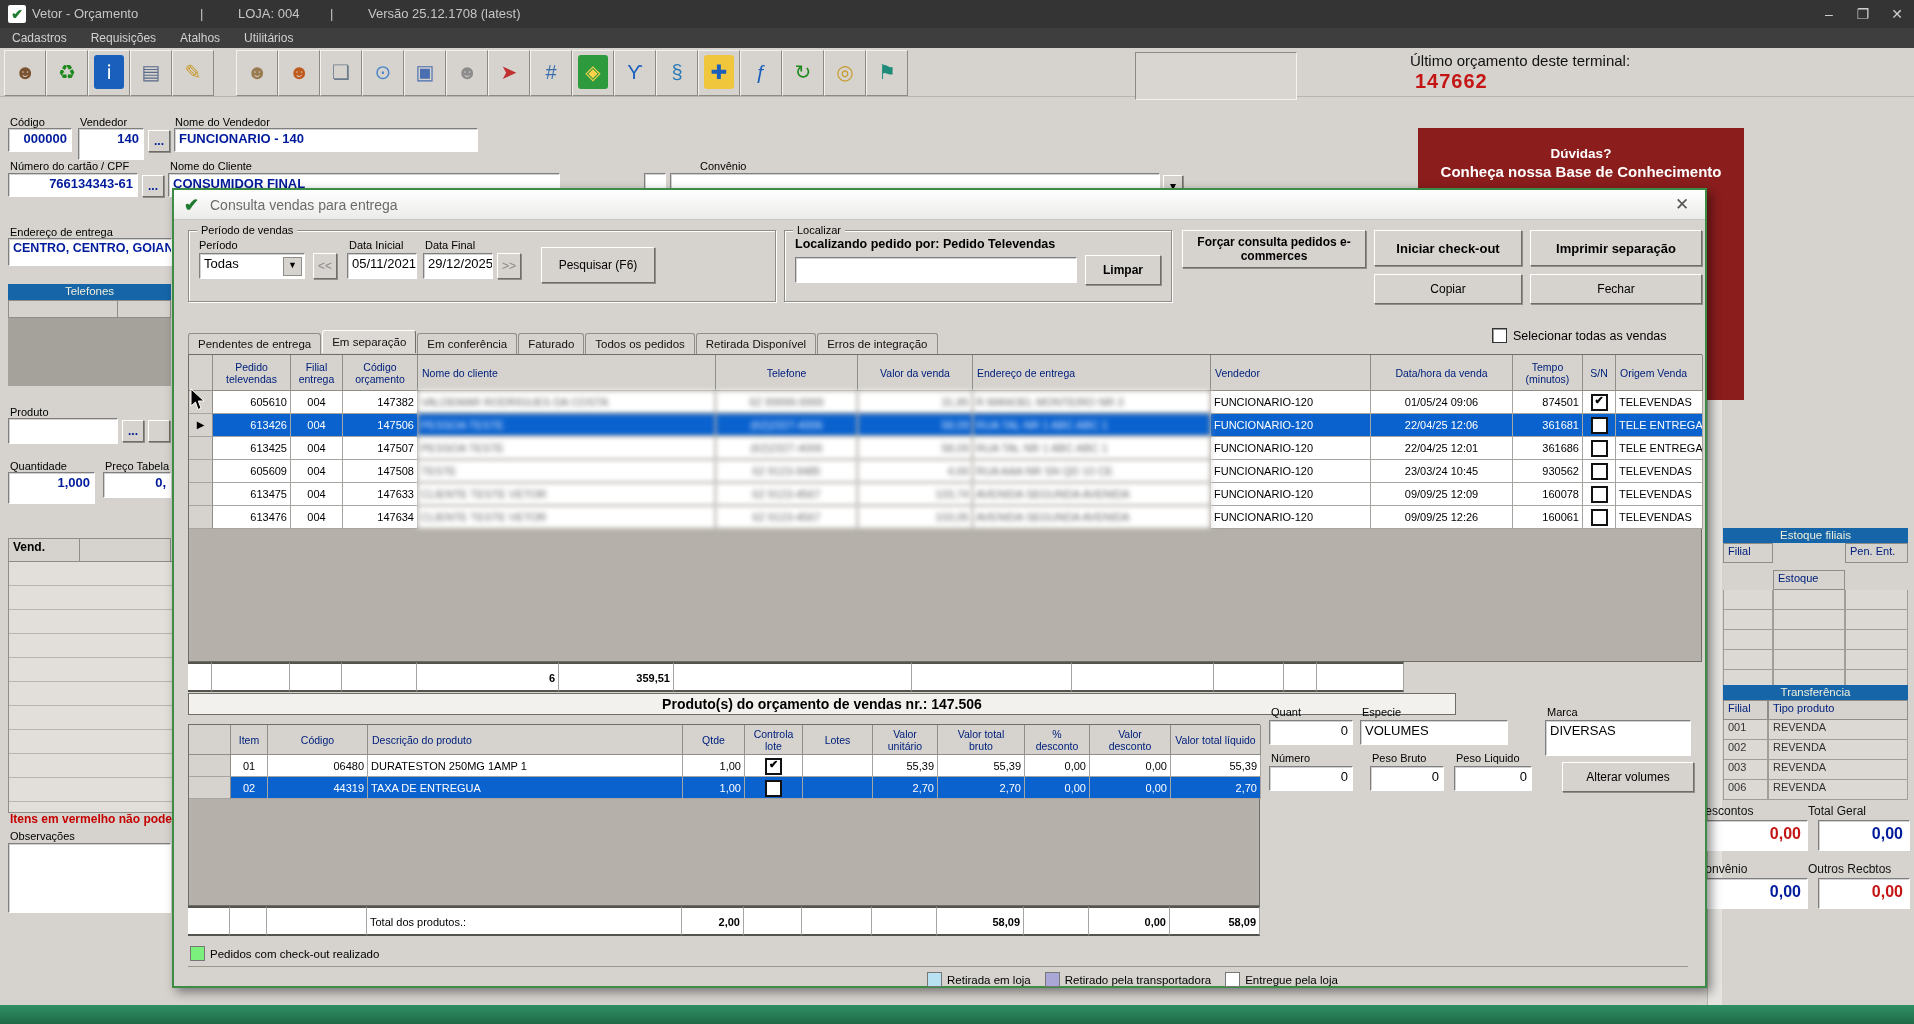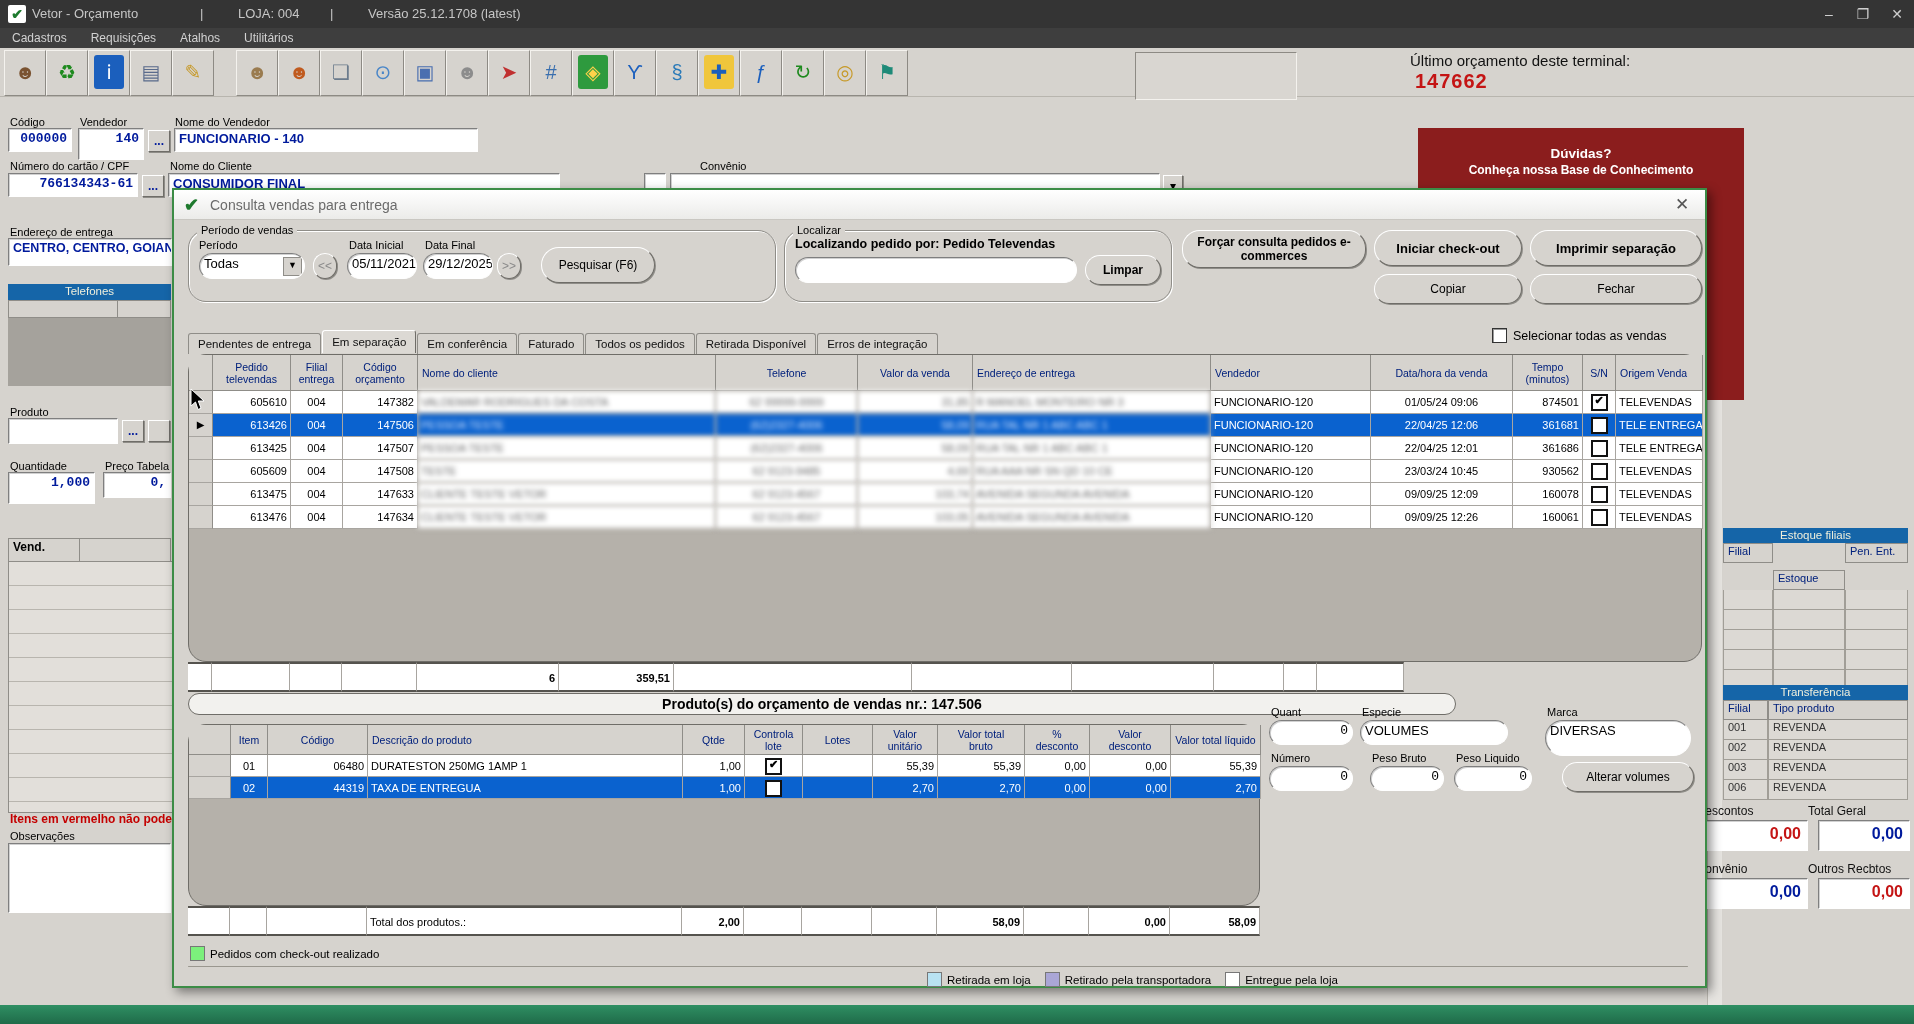--- a/index.html
+++ b/index.html
@@ -20,49 +20,49 @@
     text-align:center;line-height:42px;font-size:20px;}
   .tool .g{display:inline-block;width:30px;height:34px;line-height:34px;border-radius:3px;margin-top:4px;}
   #toolpanel{left:1135px;top:52px;width:160px;height:46px;background:#d9d6d1;border:1px solid;border-color:#8d8a84 #f4f2ee #f4f2ee #8d8a84;}
   #lastbudget-label{left:1410px;top:52px;font-size:15px;color:#111;}
   #lastbudget-value{left:1415px;top:70px;font-size:20px;font-weight:bold;color:#c41414;letter-spacing:1px;}
   
   .lbl{font-size:11px;color:#000;}
   .inp{background:#fff;border:1px solid;border-color:#7f7f7f #ffffff #ffffff #7f7f7f;box-shadow:inset 1px 1px 0 rgba(0,0,0,.18);
     color:#001a9c;font-weight:bold;font-size:13px;padding:2px 4px;box-sizing:border-box;overflow:hidden;white-space:nowrap;}
   .inp.plain{color:#000;font-weight:normal;}
-  .inp.r{text-align:right;font-family:Liberation Mono, monospace;}
+  .inp.r{text-align:right;}
   .btn{background:#d6d3ce;border:1px solid;border-color:#ffffff #6f6d68 #6f6d68 #ffffff;box-shadow:1px 1px 0 #8f8d88;
     text-align:center;box-sizing:border-box;font-size:12px;cursor:default;display:flex;align-items:center;justify-content:center;}
   .btn.bold{font-weight:bold;}
   .dots{color:#001a9c;font-weight:bold;}
   .bluebar{background:#1565a8;color:#efefdc;text-align:center;font-size:11.5px;line-height:15px;}
   .groupbox{border:1px solid #8f8d88;box-shadow:1px 1px 0 #fff,inset 1px 1px 0 #fff;}
   .glegend{position:absolute;top:-7px;left:8px;background:#d6d3ce;padding:0 4px;font-size:11px;}
   .cbx{width:13px;height:13px;background:#fff;border:1px solid #333;box-shadow:inset 1px 1px 0 #999;display:inline-block;}
   
   #phones-body{background:#a5a29c;}
   .colhead{background:#d6d3ce;border:1px solid #8f8d88;color:#00207c;font-size:11px;padding:1px 4px;box-sizing:border-box;}
   #vend-rows{background:#e2dfda;border:1px solid #8f8d88;
     background-image:repeating-linear-gradient(to bottom,transparent 0 23px,#b8b5ae 23px 24px);}
   #red-warning{color:#c40000;font-weight:bold;font-size:12px;}
   #bottomstrip{left:0;top:1005px;width:1914px;height:19px;background:linear-gradient(#2f8f63,#1f6b49);}
   
   #banner{left:1418px;top:128px;width:326px;height:272px;background:#8b1d1d;color:#fff;text-align:center;}
   #banner .b1{margin-top:18px;font-weight:bold;font-size:13.5px;}
-  #banner .b2{margin-top:2px;font-size:12px;font-weight:bold;}
+  #banner .b2{margin-top:2px;font-size:15px;font-weight:bold;}
   
   #modal{left:172px;top:188px;width:1535px;height:800px;background:#d6d3ce;border:2px solid #3c8c46;
     box-shadow:4px 4px 10px rgba(0,0,0,.45);box-sizing:border-box;z-index:10;}
   #modal-title{position:absolute;left:0;top:0;width:100%;height:30px;background:linear-gradient(#ffffff,#ebebe9);
     border-bottom:1px solid #c9c7c2;box-sizing:border-box;}
   #modal-title .mck{position:absolute;left:10px;top:4px;color:#1e7a2e;font-weight:bold;font-size:18px;}
   #modal-title .mtxt{position:absolute;left:36px;top:7px;color:#6b6b6b;font-size:14px;}
   #modal-close{position:absolute;right:12px;top:4px;width:22px;height:22px;text-align:center;line-height:22px;color:#555;font-size:17px;}
-  .mabs{position:absolute;border-radius:18px;}
+  .mabs{position:absolute;}
   
   .tab{display:inline-block;height:20px;line-height:20px;padding:0 9px;font-size:11.5px;background:#d6d3ce;
     border:1px solid #8f8d88;border-bottom:none;border-radius:3px 3px 0 0;margin-right:1px;color:#111;}
   .tab.active{height:22px;line-height:22px;background:#dcd9d4;border-color:#fff #6f6d68 transparent #fff;position:relative;top:-2px;}
   
   .mg-wrap{background:#b5b1aa;border:1px solid #6f6d68;box-sizing:border-box;}
   .mg-row{display:flex;}
   .mg-cell{box-sizing:border-box;border-right:1px solid #a8a5a0;border-bottom:1px solid #a8a5a0;background:#fff;
     font-size:11px;padding:1px 3px;height:23px;line-height:20px;overflow:hidden;white-space:nowrap;}
   .mg-head .mg-cell{background:#d6d3ce;color:#00207c;border-right:1px solid #8f8d88;border-bottom:1px solid #8f8d88;

